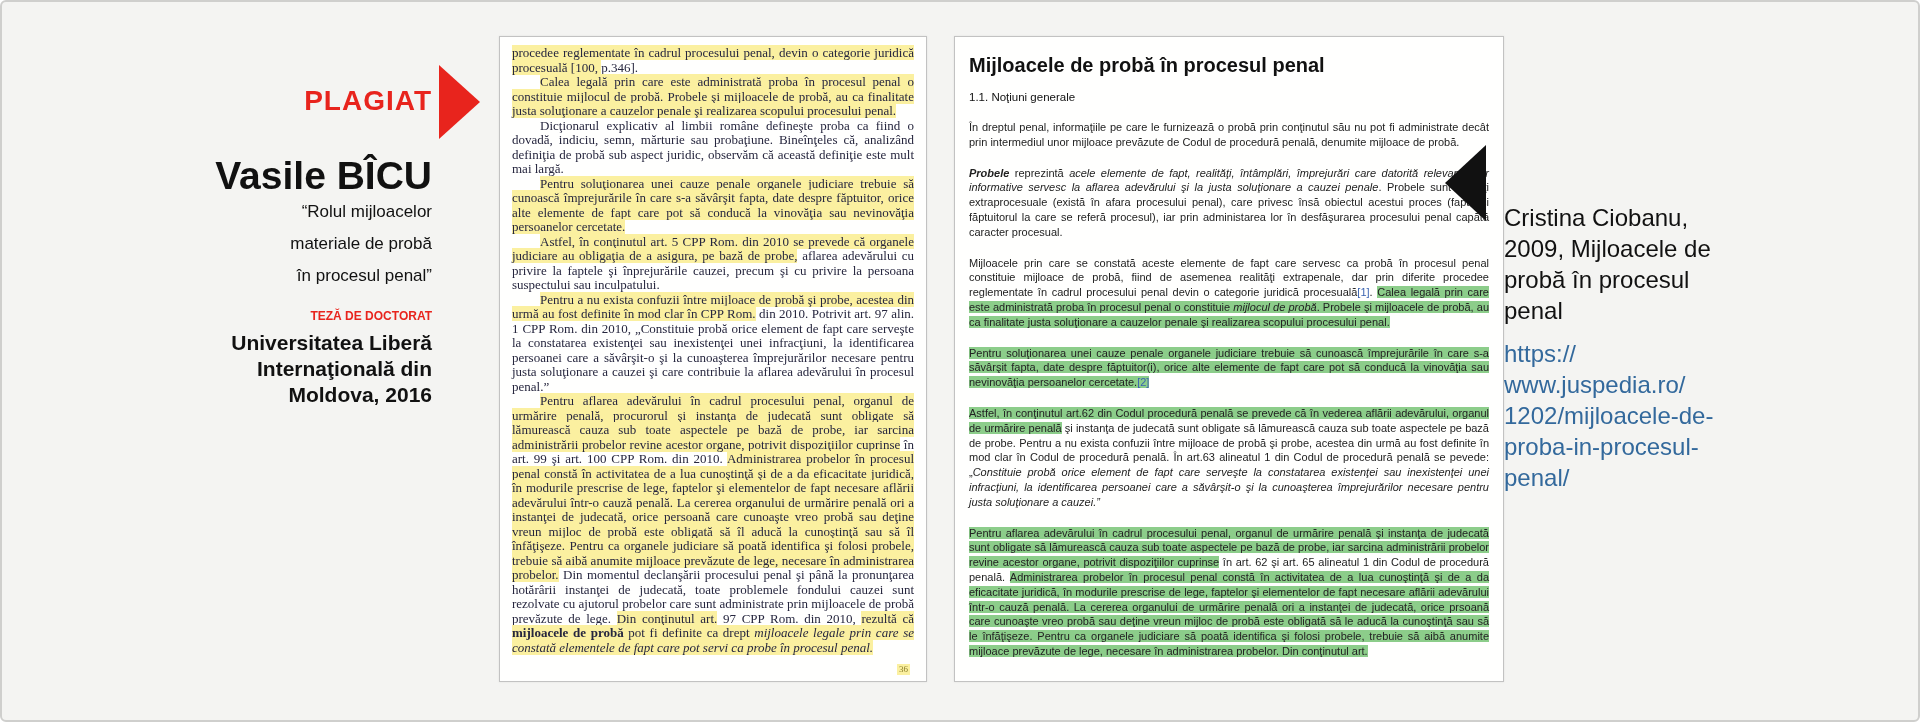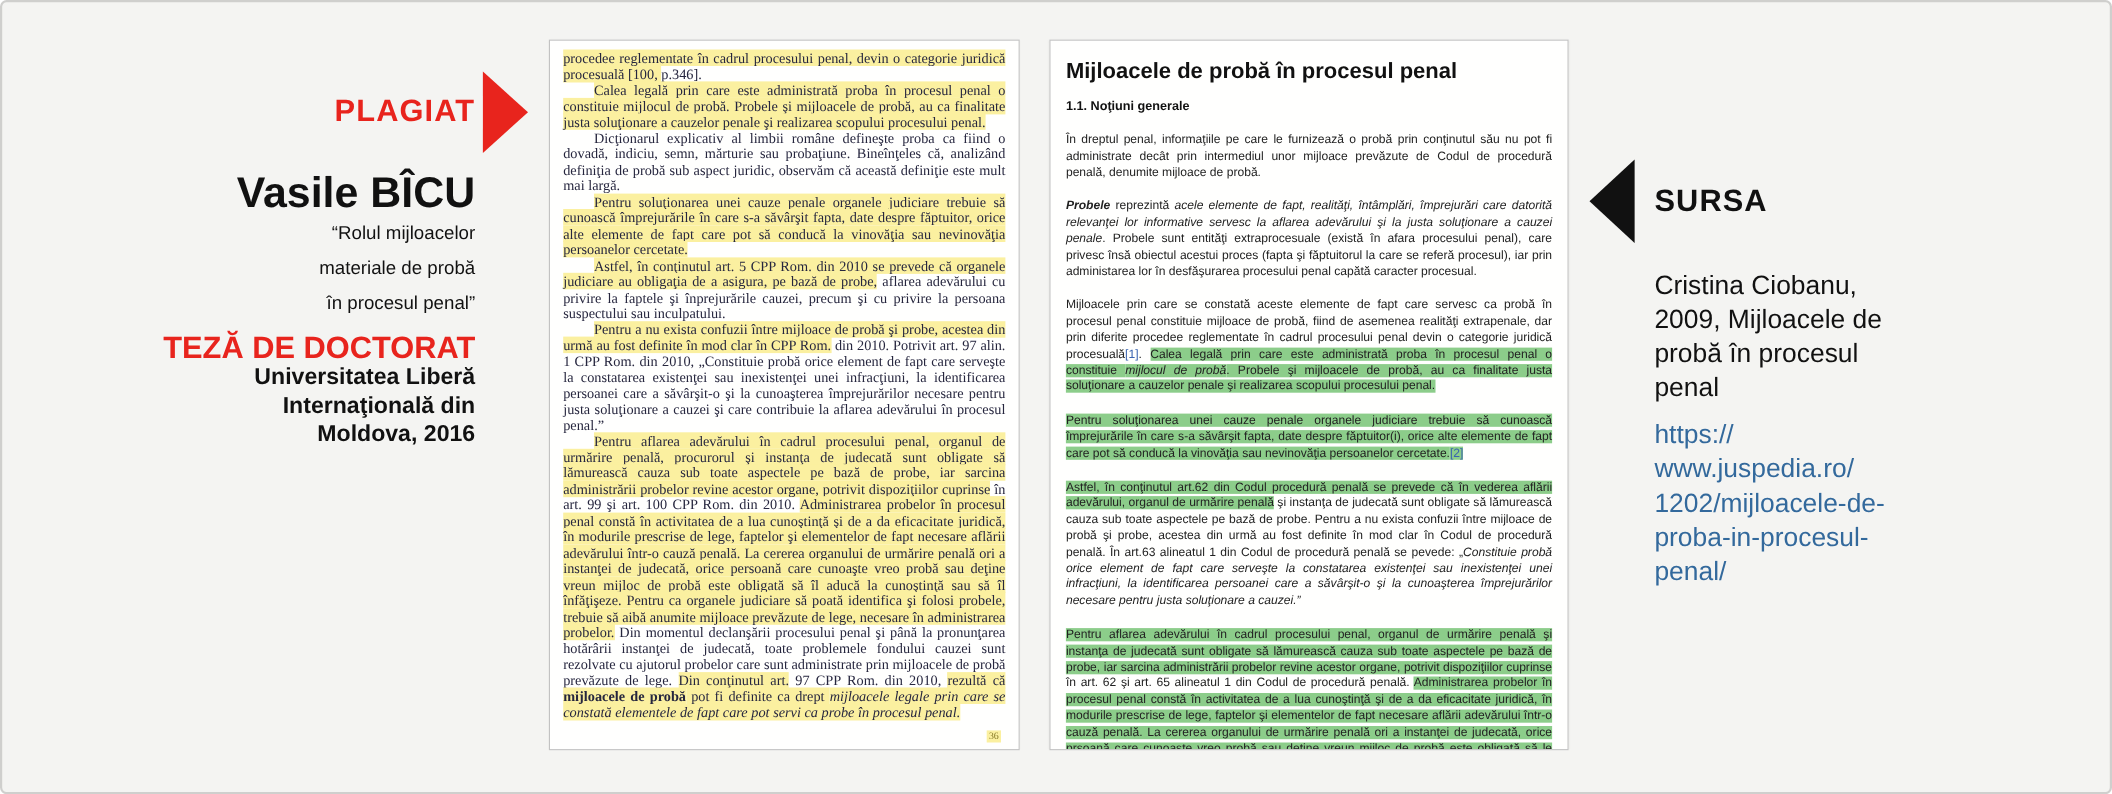--- a/index.html
+++ b/index.html
@@ -4,43 +4,43 @@
 <style>
   html,body{margin:0;padding:0;background:#ffffff;font-family:"Liberation Sans",sans-serif;}
   .canvas{position:relative;width:1920px;height:722px;background:#f4f4f2;border:2px solid #cfcfcd;border-radius:6px;box-sizing:border-box;overflow:hidden;}
 
   
   .annot-left{position:absolute;left:55px;top:78px;width:375px;text-align:right;color:#111;}
   .big-label{font-size:28px;line-height:42px;font-weight:700;letter-spacing:1px;color:#111;}
   .big-label.red{color:var(--red);}
   .author{margin-top:36px;font-size:39px;line-height:36px;font-weight:700;}
   .worktitle{margin-top:2px;font-size:17px;line-height:32px;white-space:pre-line;}
-  .typelabel{margin-top:12px;font-size:28px;line-height:24px;font-weight:700;color:var(--red);text-align:right;}
+  .typelabel{margin-top:12px;font-size:12px;line-height:24px;font-weight:700;color:var(--red);text-align:right;}
   .institution{margin-top:2px;font-size:21px;line-height:26px;font-weight:700;white-space:pre-line;}
 
   
   .arrow-right{position:absolute;left:437px;top:63px;width:0;height:0;
     border-top:37px solid transparent;border-bottom:37px solid transparent;border-left:41px solid var(--red);}
   .arrow-left{position:absolute;left:1443px;top:143px;width:0;height:0;
     border-top:38px solid transparent;border-bottom:38px solid transparent;border-right:41px solid var(--black);}
 
   
   .page{position:absolute;top:34px;height:646px;background:#fffffe;border:1px solid #c2c2c2;box-sizing:border-box;overflow:hidden;box-shadow:0 0 2px rgba(0,0,0,.08);}
   .page-left{left:497px;width:428px;}
-  .page-right{left:952px;width:472px;}
+  .page-right{left:952px;width:550px;}
 
   .doc-serif{padding:9px 12px;font-family:"Liberation Serif",serif;font-size:13px;line-height:14.5px;text-align:justify;color:#26263e;}
   .doc-serif p{margin:0;text-indent:28px;}
   .doc-serif p.noindent{text-indent:0;}
   .pagenum{position:absolute;right:16px;bottom:6px;font-family:"Liberation Serif",serif;font-size:9px;line-height:11px;background:var(--yellow);color:#8a7d2a;padding:0 2px;}
 
   .page-right{padding:16px 14px;}
   .doc-title{margin:0 0 14px;font-size:20px;line-height:24px;font-weight:700;color:#111;}
   .doc-author{text-align:right;font-style:italic;font-size:11px;line-height:13px;margin-bottom:18px;color:#222;}
-  .doc-heading{font-weight:700;font-size:11.5px;line-height:13px;margin-bottom:16px;color:#111;}
+  .doc-heading{font-weight:400;font-size:11.5px;line-height:13px;margin-bottom:16px;color:#111;}
   .doc-sans p{margin:16px 0 10px;font-size:11px;line-height:14.8px;text-align:justify;color:#222;}
 
   
   .hl-y{background:var(--yellow);}
   .hl-g{background:var(--green);}
   .b{font-weight:700;}
   .i{font-style:italic;}
   .ref{color:var(--refblue);}
 
   
@@ -87,21 +87,20 @@
         <p><span class="b i">Probele</span><span> reprezintă </span><span class="i">acele elemente de fapt, realităţi, întâmplări, împrejurări care datorită relevanţei lor informative servesc la aflarea adevărului şi la justa soluţionare a cauzei penale</span><span>. Probele sunt entităţi extraprocesuale (există în afara procesului penal), care privesc însă obiectul acestui proces (fapta şi făptuitorul la care se referă procesul), iar prin administarea lor în desfăşurarea procesului penal capătă caracter procesual.</span></p>
         <p><span>Mijloacele prin care se constată aceste elemente de fapt care servesc ca probă în procesul penal constituie mijloace de probă, fiind de asemenea realităţi extrapenale, dar prin diferite procedee reglementate în cadrul procesului penal devin o categorie juridică procesuală</span><span class="ref">[1]</span><span>. </span><span class="hl-g">Calea legală prin care este administrată proba în procesul penal o constituie </span><span class="hl-g i">mijlocul de probă</span><span class="hl-g">. Probele şi mijloacele de probă, au ca finalitate justa soluţionare a cauzelor penale şi realizarea scopului procesului penal.</span></p>
         <p><span class="hl-g">Pentru soluţionarea unei cauze penale organele judiciare trebuie să cunoască împrejurările în care s-a săvârşit fapta, date despre făptuitor(i), orice alte elemente de fapt care pot să conducă la vinovăţia sau nevinovăţia persoanelor cercetate.</span><span class="hl-g ref">[2]</span></p>
         <p><span class="hl-g">Astfel, în conţinutul art.62 din Codul procedură penală se prevede că în vederea aflării adevărului, organul de urmărire penală</span><span> şi instanţa de judecată sunt obligate să lămurească cauza sub toate aspectele pe bază de probe. Pentru a nu exista confuzii între mijloace de probă şi probe, acestea din urmă au fost definite în mod clar în Codul de procedură penală. În art.63 alineatul 1 din Codul de procedură penală se pevede: „</span><span class="i">Constituie probă orice element de fapt care serveşte la constatarea existenţei sau inexistenţei unei infracţiuni, la identificarea persoanei care a săvârşit-o şi la cunoaşterea împrejurărilor necesare pentru justa soluţionare a cauzei.”</span></p>
         <p><span class="hl-g">Pentru aflarea adevărului în cadrul procesului penal, organul de urmărire penală şi instanţa de judecată sunt obligate să lămurească cauza sub toate aspectele pe bază de probe, iar sarcina administrării probelor revine acestor organe, potrivit dispoziţiilor cuprinse</span><span> în art. 62 şi art. 65 alineatul 1 din Codul de procedură penală. </span><span class="hl-g">Administrarea probelor în procesul penal constă în activitatea de a lua cunoştinţă şi de a da eficacitate juridică, în modurile prescrise de lege, faptelor şi elementelor de fapt necesare aflării adevărului într-o cauză penală. La cererea organului de urmărire penală ori a instanţei de judecată, orice prsoană care cunoaşte vreo probă sau deţine vreun mijloc de probă este obligată să le aducă la cunoştinţă sau să le înfăţişeze. Pentru ca organele judiciare să poată identifica şi folosi probele, trebuie să aibă anumite mijloace prevăzute de lege, necesare în administrarea probelor. Din conţinutul art.</span></p>
       </div>
   </div>
 
   <div class="arrow-left"></div>
   <div class="annot-right">
-    <div class="big-label">SURSA</div>
     <div class="citation">Cristina Ciobanu,
 2009, Mijloacele de
 probă în procesul
 penal</div>
     <a class="source-link">https://
 www.juspedia.ro/
 1202/mijloacele-de-
 proba-in-procesul-
 penal/</a>
   </div>

